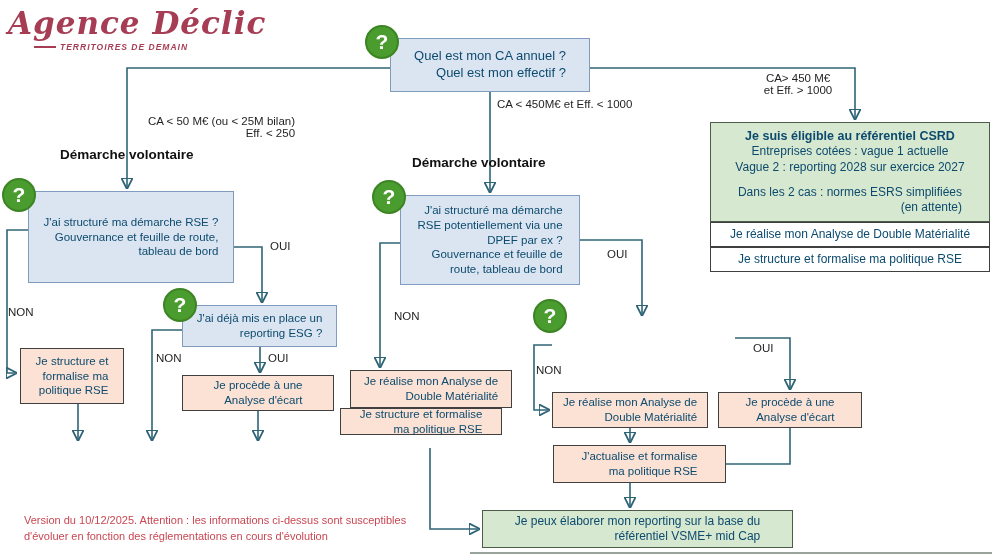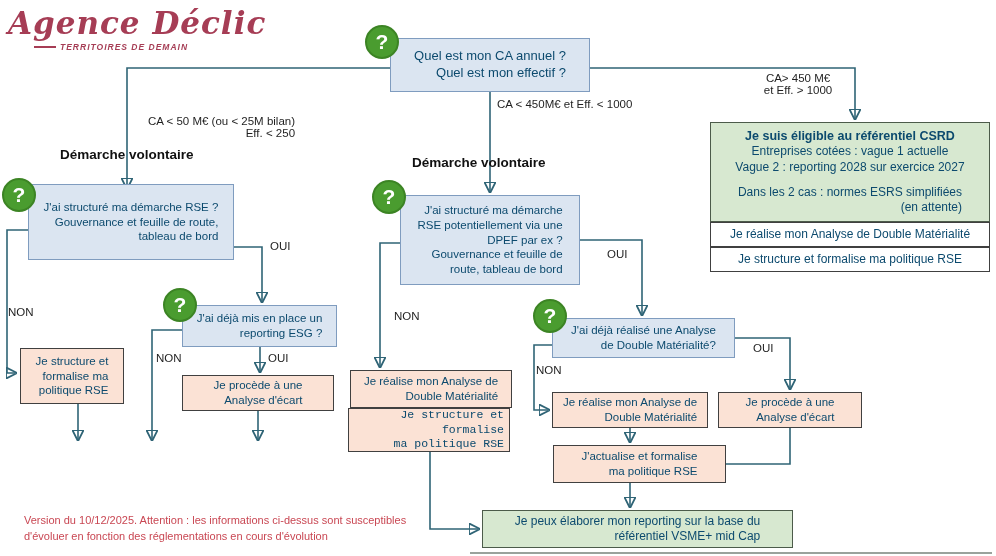--- a/index.html
+++ b/index.html
@@ -91,21 +91,21 @@
   <div class="lbl" style="left:497px;top:98px;">CA &lt; 450M€ et Eff. &lt; 1000</div>
   <div class="lbl" style="left:755px;top:72px;width:86px;text-align:center;">CA&gt; 450 M€
 et Eff. &gt; 1000</div>
 
   <div class="heading" style="left:60px;top:147px;">Démarche volontaire</div>
   <div class="heading" style="left:412px;top:155px;">Démarche volontaire</div>
 
   <div class="qicon" style="left:2px;top:178px;">
       <span>?</span>
     </div>
-  <div class="box blue" style="left:28px;top:184px;width:206px;height:76px;">J'ai structuré ma démarche RSE ?
+  <div class="box blue" style="left:28px;top:191px;width:206px;height:92px;">J'ai structuré ma démarche RSE ?
 Gouvernance et feuille de route,
 tableau de bord</div>
 
   <div class="lbl" style="left:8px;top:306px;">NON</div>
   <div class="lbl" style="left:270px;top:240px;">OUI</div>
 
   <div class="box peach" style="left:20px;top:348px;width:104px;height:56px;">Je structure et
 formalise ma
 politique RSE</div>
 
@@ -129,28 +129,26 @@
 RSE potentiellement via une
 DPEF par ex ?
 Gouvernance et feuille de
 route, tableau de bord</div>
 
   <div class="lbl" style="left:394px;top:310px;">NON</div>
   <div class="lbl" style="left:607px;top:248px;">OUI</div>
 
   <div class="box peach" style="left:350px;top:370px;width:162px;height:38px;">Je réalise mon Analyse de
 Double Matérialité</div>
-  <div class="box peach" style="left:348px;top:408px;width:162px;height:44px;font-family:Liberation Mono, monospace;">Je structure et formalise
+  <div class="box peach" style="left:340px;top:408px;width:162px;height:27px;">Je structure et formalise
 ma politique RSE</div>
 
   <div class="qicon" style="left:533px;top:299px;">
       <span>?</span>
     </div>
-  <div class="box blue" style="left:552px;top:318px;width:183px;height:40px;">J'ai déjà réalisé une Analyse
-de Double Matérialité?</div>
 
   <div class="lbl" style="left:536px;top:364px;">NON</div>
   <div class="lbl" style="left:753px;top:342px;">OUI</div>
 
   <div class="box peach" style="left:552px;top:392px;width:156px;height:36px;">Je réalise mon Analyse de
 Double Matérialité</div>
   <div class="box peach" style="left:718px;top:392px;width:144px;height:36px;">Je procède à une
 Analyse d'écart</div>
   <div class="box peach" style="left:553px;top:445px;width:173px;height:38px;">J'actualise et formalise
 ma politique RSE</div>

